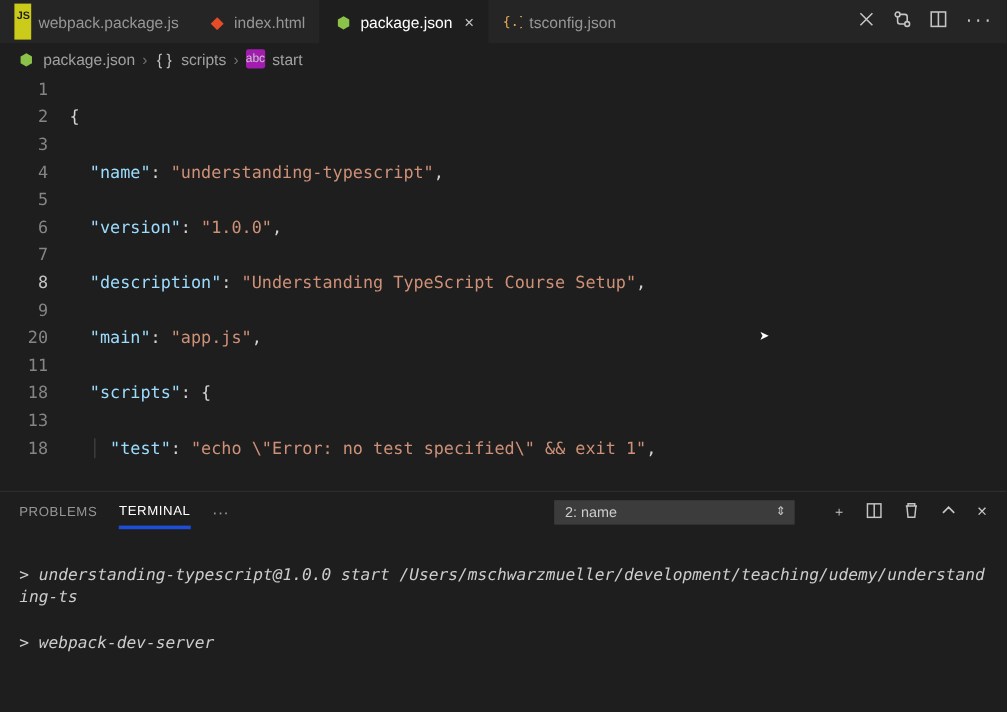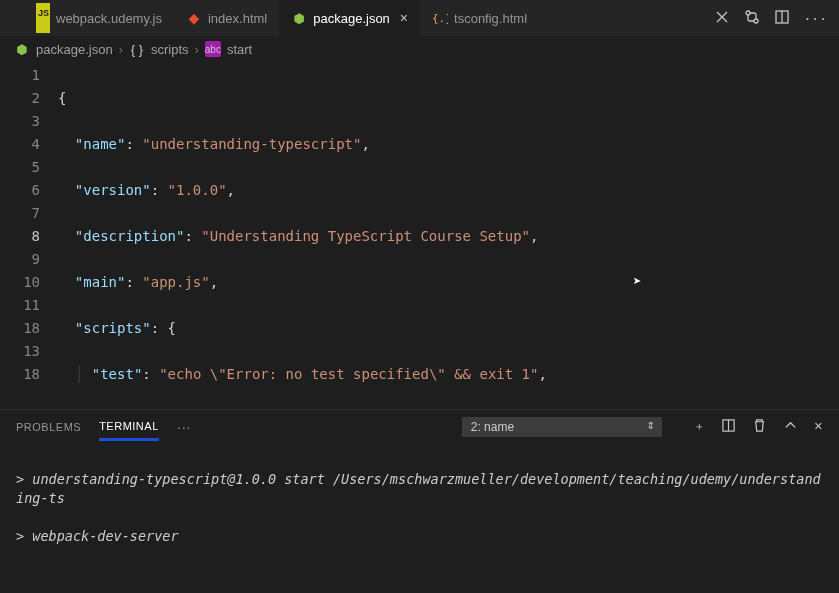--- a/index.html
+++ b/index.html
@@ -126,51 +126,51 @@
   font-size: 13.5px;
   line-height: 19px;
   color: #cccccc;
   overflow: hidden;
   white-space: pre-wrap;
   word-break: break-all;
   font-style: italic;
 }
 .t-prompt { color: #cccccc; }
 
-.logo-js { background:#cbcb19; color:#1e1e1e; font-size:9px; font-weight:bold; width:14px; height:14px; display:inline-flex; align-items:flex-end; justify-content:flex-end; padding:15px 1px;margin-left:24px; }
+.logo-js { background:#cbcb19; color:#1e1e1e; font-size:9px; font-weight:bold; width:14px; height:14px; display:inline-flex; align-items:flex-end; justify-content:flex-end; padding:15px 1px; }
 .logo-html { color:#e44d26; font-size:14px; }
 .logo-npm { color:#8bc34a; font-size:13px; }
 .logo-ts { color:#e8ab53; font-size:13px; display:inline-flex; align-items:center; }
 .logo-braces { color:#c5c5c5; }
 .logo-abc { font-family: -apple-system, sans-serif; font-size:10px; color:#c5c5c5; background:#a21caf; padding:0 2px; border-radius:2px; }
 </style>
 </head>
 <body>
 
 <div class="tabbar">
   <div class="tab">
     <span class="tab-icon logo-js">JS</span>
-    <span>webpack.udemy.js</span>
+    <span>webpack.package.js</span>
   </div>
   <div class="tab">
     <span class="tab-icon logo-html">◆</span>
     <span>index.html</span>
   </div>
   <div class="tab active">
     <span class="tab-icon logo-npm">⬢</span>
     <span>package.json</span>
     <span class="tab-close">×</span>
   </div>
   <div class="tab">
     <span class="tab-icon logo-ts">
       <svg width="16" height="16" viewBox="0 0 16 16">
           <text x="0" y="12" font-size="11" fill="#e8ab53" font-family="monospace">{.}</text>
         </svg>
     </span>
-    <span>tsconfig.html</span>
+    <span>tsconfig.json</span>
   </div>
   <div class="tabbar-spacer"></div>
   <div class="tabbar-actions">
     <span>
       <svg width="16" height="16" viewBox="0 0 16 16" fill="none" stroke="#c5c5c5" stroke-width="1.3">
           <path d="M3 3 L8 8 L3 13 M13 3 L8 8 L13 13"></path>
         </svg>
     </span>
     <span>
       <svg width="16" height="16" viewBox="0 0 16 16" fill="none" stroke="#c5c5c5" stroke-width="1.3">
@@ -204,21 +204,21 @@
   <div class="gutter">
     <div class="ln">1</div>
     <div class="ln">2</div>
     <div class="ln">3</div>
     <div class="ln">4</div>
     <div class="ln">5</div>
     <div class="ln">6</div>
     <div class="ln">7</div>
     <div class="ln current">8</div>
     <div class="ln">9</div>
-    <div class="ln">10</div>
+    <div class="ln">20</div>
     <div class="ln">11</div>
     <div class="ln">18</div>
     <div class="ln">13</div>
     <div class="ln">18</div>
   </div>
   <div class="code">
 <div class="line"><span class="p">{</span></div>
 <div class="line">  <span class="k">"name"</span><span class="p">: </span><span class="s">"understanding-typescript"</span><span class="p">,</span></div>
 <div class="line">  <span class="k">"version"</span><span class="p">: </span><span class="s">"1.0.0"</span><span class="p">,</span></div>
 <div class="line">  <span class="k">"description"</span><span class="p">: </span><span class="s">"Understanding TypeScript Course Setup"</span><span class="p">,</span></div>

